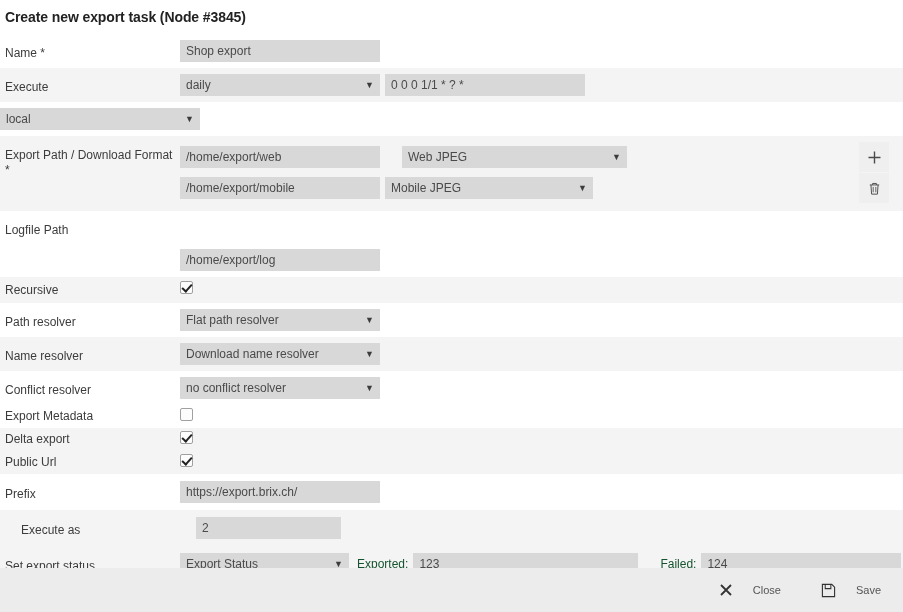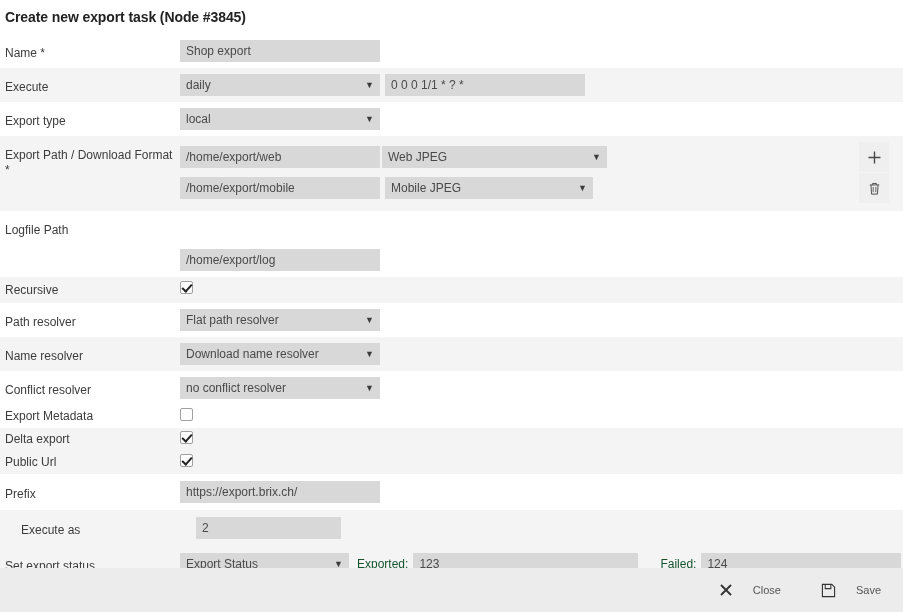--- a/index.html
+++ b/index.html
@@ -193,36 +193,35 @@
     <div class="fields">
       <div class="sel" style="width:200px">
         <span>daily</span>
         <span class="caret">▼</span>
       </div>
       <input class="inp" style="width: 200px; margin-left: 5px;" value="0 0 0 1/1 * ? *">
     </div>
   </div>
 
   <div class="row r-pad">
-    <div class="lbl">Export type</div>
     <div class="fields">
       <div class="sel" style="width:200px">
         <span>local</span>
         <span class="caret">▼</span>
       </div>
     </div>
   </div>
 
   <div class="row alt" style="padding:6px 0 8px 0">
     <div class="lbl">Export Path / Download Format *</div>
     <div class="fields" style="flex-direction:column">
 
       <div style="display:flex;align-items:center;width:100%">
         <input class="inp" style="width: 200px;" value="/home/export/web">
-        <div class="sel" style="width:225px; margin-left:2px">
+        <div class="sel" style="width:225px; margin-left:22px">
           <span>Web JPEG</span>
           <span class="caret">▼</span>
         </div>
         <div style="flex:1"></div>
         <div class="iconbtn" style="margin-right:14px">
           <svg width="15" height="15" viewBox="0 0 15 15">
             <path d="M7.5 1.5 L7.5 13.5 M1.5 7.5 L13.5 7.5" stroke="#4a4a4a" stroke-width="1.4" fill="none"></path>
           </svg>
         </div>
       </div>

